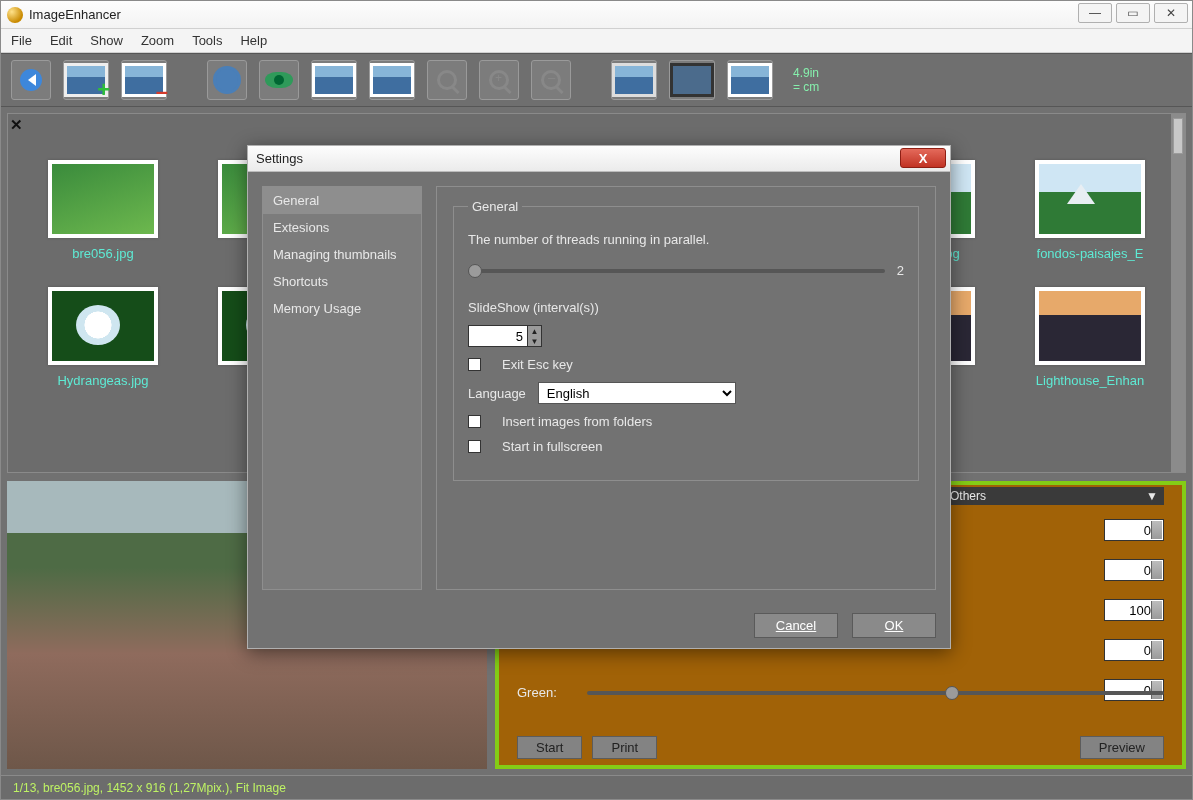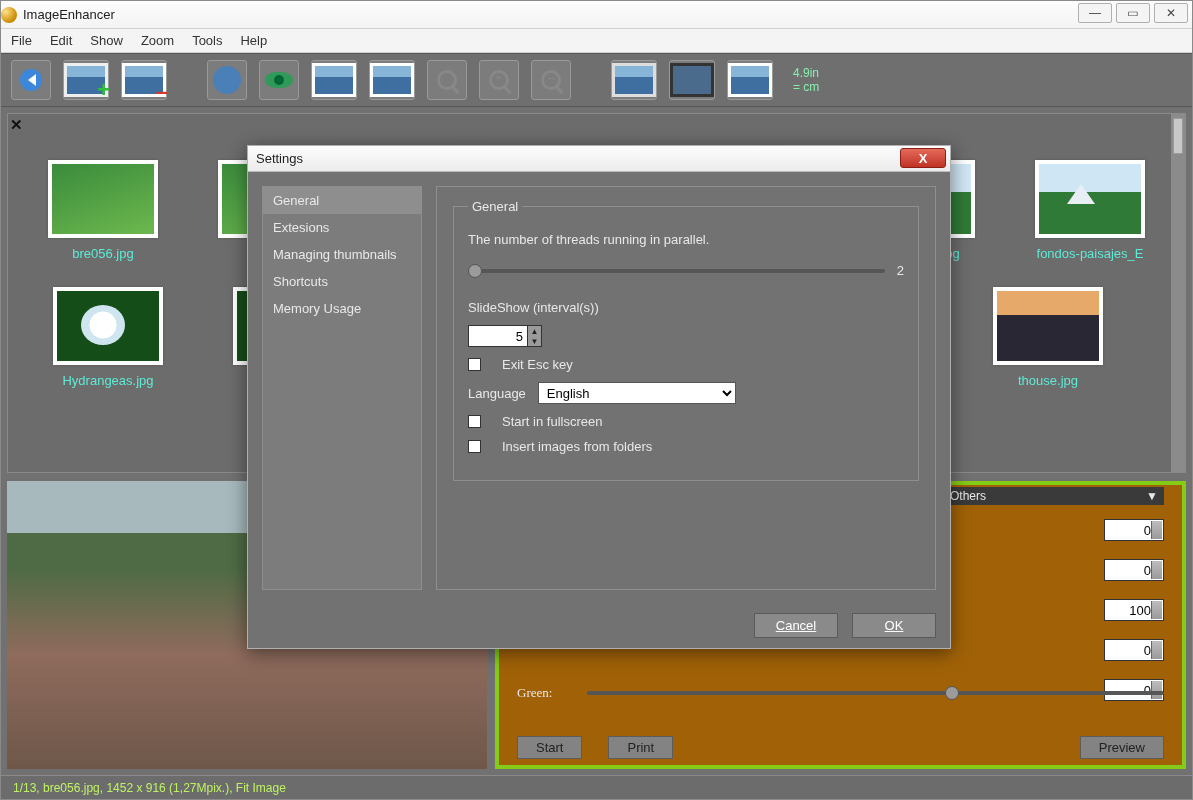--- a/index.html
+++ b/index.html
@@ -1,20 +1,20 @@
 <!DOCTYPE html>
 <html><head>
 <meta charset="utf-8">
 <style>
   * { box-sizing: border-box; margin: 0; padding: 0; font-family: "Segoe UI", Tahoma, sans-serif; }
   body { width: 1193px; height: 800px; overflow: hidden; background:#fff; }
 
   
   .window { width:1193px; height:800px; border:1px solid #8a8a8a; background:#fff; position:relative; }
-  .titlebar { height:28px; display:flex; align-items:center; padding:0 0; background:linear-gradient(#fdfdfd,#f3f3f3); border-bottom:1px solid #d0d0d0;}
+  .titlebar { height:28px; display:flex; align-items:center; padding:0 6px; background:linear-gradient(#fdfdfd,#f3f3f3); border-bottom:1px solid #d0d0d0;}
   .titlebar .app-icon { width:16px; height:16px; border-radius:50%; background:radial-gradient(circle at 30% 30%, #ffe28a, #c98a00 70%); margin-right:6px;}
   .titlebar .title { font-size:13px; color:#222; }
   .winbtns { position:absolute; right:4px; top:2px; display:flex; gap:4px;}
   .winbtn { width:34px; height:20px; border:1px solid #b0b0b0; border-radius:2px; background:#f4f4f4; display:flex; align-items:center; justify-content:center; font-size:12px; color:#444; cursor:pointer;}
   .menubar { height:24px; background:#f4f4f4; border-bottom:1px solid #d0d0d0; display:flex; align-items:center; padding:0 10px; gap:18px;}
   .menubar span { font-size:13px; color:#333; cursor:pointer;}
   .toolbar { height:54px; background:#6f6f6f; border-top:1px solid #565656; border-bottom:1px solid #565656; display:flex; align-items:center; padding:0 10px; gap:12px;}
   .tb-btn { width:46px; height:40px; background:#7c7c7c; border:1px solid #9a9a9a; border-radius:3px; display:flex; align-items:center; justify-content:center;}
   .tb-btn.small { width:40px; height:40px; }
   .tb-thumb { width:46px; height:34px; border:3px solid #fff; background:linear-gradient(#87b5d8 40%, #3f6ea0 40%);}
@@ -49,26 +49,26 @@
   .thumb.mtn{background:linear-gradient(#cfe6f4 40%,#2f7a36 40%);position:relative;}
   .thumb.mtn::before{content:"";position:absolute;left:28px;top:6px;border:14px solid transparent;border-bottom:20px solid #e8eef3;}
   .thumb-label{color:#5eead4; font-size:13px; white-space:nowrap; overflow:hidden; text-overflow:clip; max-width:140px;}
   .vscroll{position:absolute;right:0;top:0;bottom:0;width:14px;background:#8b8b8b;}
   .vscroll .bar{position:absolute;left:2px;right:2px;top:4px;height:36px;background:#c8c8c8;border:1px solid #9b9b9b;}
 
   .preview { position:absolute; left:6px; top:374px; width:480px; bottom:6px; background:linear-gradient(#a7b9bc 18%, #4e6b45 18% 30%, #8f6b5d 60%, #6e5749 100%);}
   .controls { position:absolute; left:494px; top:374px; right:6px; bottom:6px; background:#a16207; border:4px solid #84cc16; padding:10px 18px 4px 18px; color:#e8e8e8; font-size:13px;}
   .ctrl-tabs { position:absolute; right:18px; top:2px; width:220px; height:18px; background:#3a3a3a; color:#e8e8e8; font-size:12px; padding:1px 6px; display:flex;justify-content:space-between;align-items:center;}
   .sliderrow{display:flex;align-items:center;gap:14px;margin-top:30px;}
-  .sliderrow .lab{width:56px;font-family:Liberation Serif, serif;}
+  .sliderrow .lab{width:56px;}
   .track{flex:1;height:4px;background:#565656;border-radius:2px;position:relative;}
   .track .knob{position:absolute;top:-5px;width:14px;height:14px;border-radius:50%;background:#9b9b9b;border:1px solid #555;}
   .numbox{width:60px;height:22px;background:#fff;color:#000;display:flex;align-items:center;justify-content:flex-end;padding:0 12px 0 4px;border:1px solid #333;position:relative;font-size:13px;}
   .numbox::after{content:"";position:absolute;right:1px;top:1px;bottom:1px;width:10px;background:linear-gradient(#bcbcbc,#9a9a9a);border-left:1px solid #666;}
-  .btnrow{position:absolute;bottom:6px;left:18px;right:18px;display:flex;gap:26px;}
+  .btnrow{position:absolute;bottom:6px;left:18px;right:18px;display:flex;gap:10px;}
   .btn{background:#838383;border:1px solid #5c5c5c;color:#333;font-size:13px;padding:3px 18px;min-width:60px;text-align:center;cursor:pointer; color:#222;}
   .btn.prev{margin-left:auto;}
 
   .statusbar{position:absolute;left:0;right:0;bottom:0;height:24px;background:#6c6c6c;color:#bef264;font-size:12px;display:flex;align-items:center;padding:0 12px;border-top:1px solid #8a8a8a;}
 
   
   .dialog{position:absolute;left:246px;top:144px;width:704px;height:504px;background:#727272;border:1px solid #b0b0b0;box-shadow:0 4px 18px #0007;z-index:50;}
   .dlg-title{height:26px;background:linear-gradient(#fdfdfd,#ebebeb);display:flex;align-items:center;padding:0 8px;font-size:13px;color:#222;position:relative;border-bottom:1px solid #bcbcbc;}
   .dlg-close{position:absolute;right:4px;top:2px;width:46px;height:20px;background:linear-gradient(#e46a5b,#c13324);border:1px solid #8e1f14;border-radius:3px;display:flex;align-items:center;justify-content:center;color:#fff;font-weight:bold;cursor:pointer;}
   .dlg-body{display:flex;height:432px;padding:14px;gap:14px;}
@@ -208,20 +208,24 @@
         </div>
         <div class="thumb-cell">
           <div class="thumb flower"></div>
           <div class="thumb-label">Hydran</div>
         </div>
         <div style="width:520px"></div>
         <div class="thumb-cell">
           <div class="thumb dusk"></div>
           <div class="thumb-label">thouse.jpg</div>
         </div>
+        <div class="thumb-cell">
+          <div class="thumb dusk"></div>
+          <div class="thumb-label">Lighthouse_Enhan</div>
+        </div>
       </div>
 
       <div class="vscroll">
           <div class="bar"></div>
         </div>
     </div>
 
     <div class="preview"></div>
 
     <div class="controls">
@@ -308,25 +312,25 @@
             <span>Exit Esc key</span>
           </div>
           <div class="row">
             <span>Language</span>
             <select>
               <option>English</option>
             </select>
           </div>
           <div class="row chk">
             <div class="box"></div>
-            <span>Start in fullscreen</span>
+            <span>Insert images from folders</span>
           </div>
           <div class="row chk">
             <div class="box"></div>
-            <span>Insert images from folders</span>
+            <span>Start in fullscreen</span>
           </div>
         </fieldset>
       </div>
     </div>
     <div class="dlg-buttons">
       <div class="dlg-btn">Cancel</div>
       <div class="dlg-btn">OK</div>
     </div>
   </div>
 

